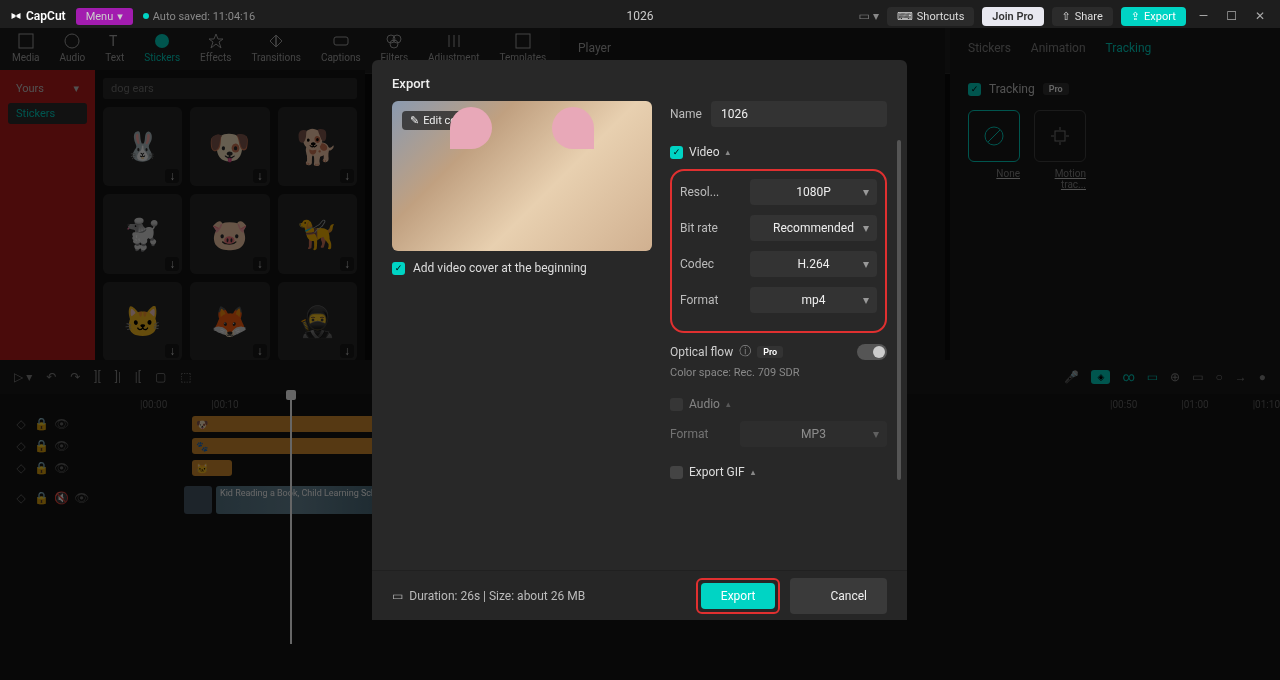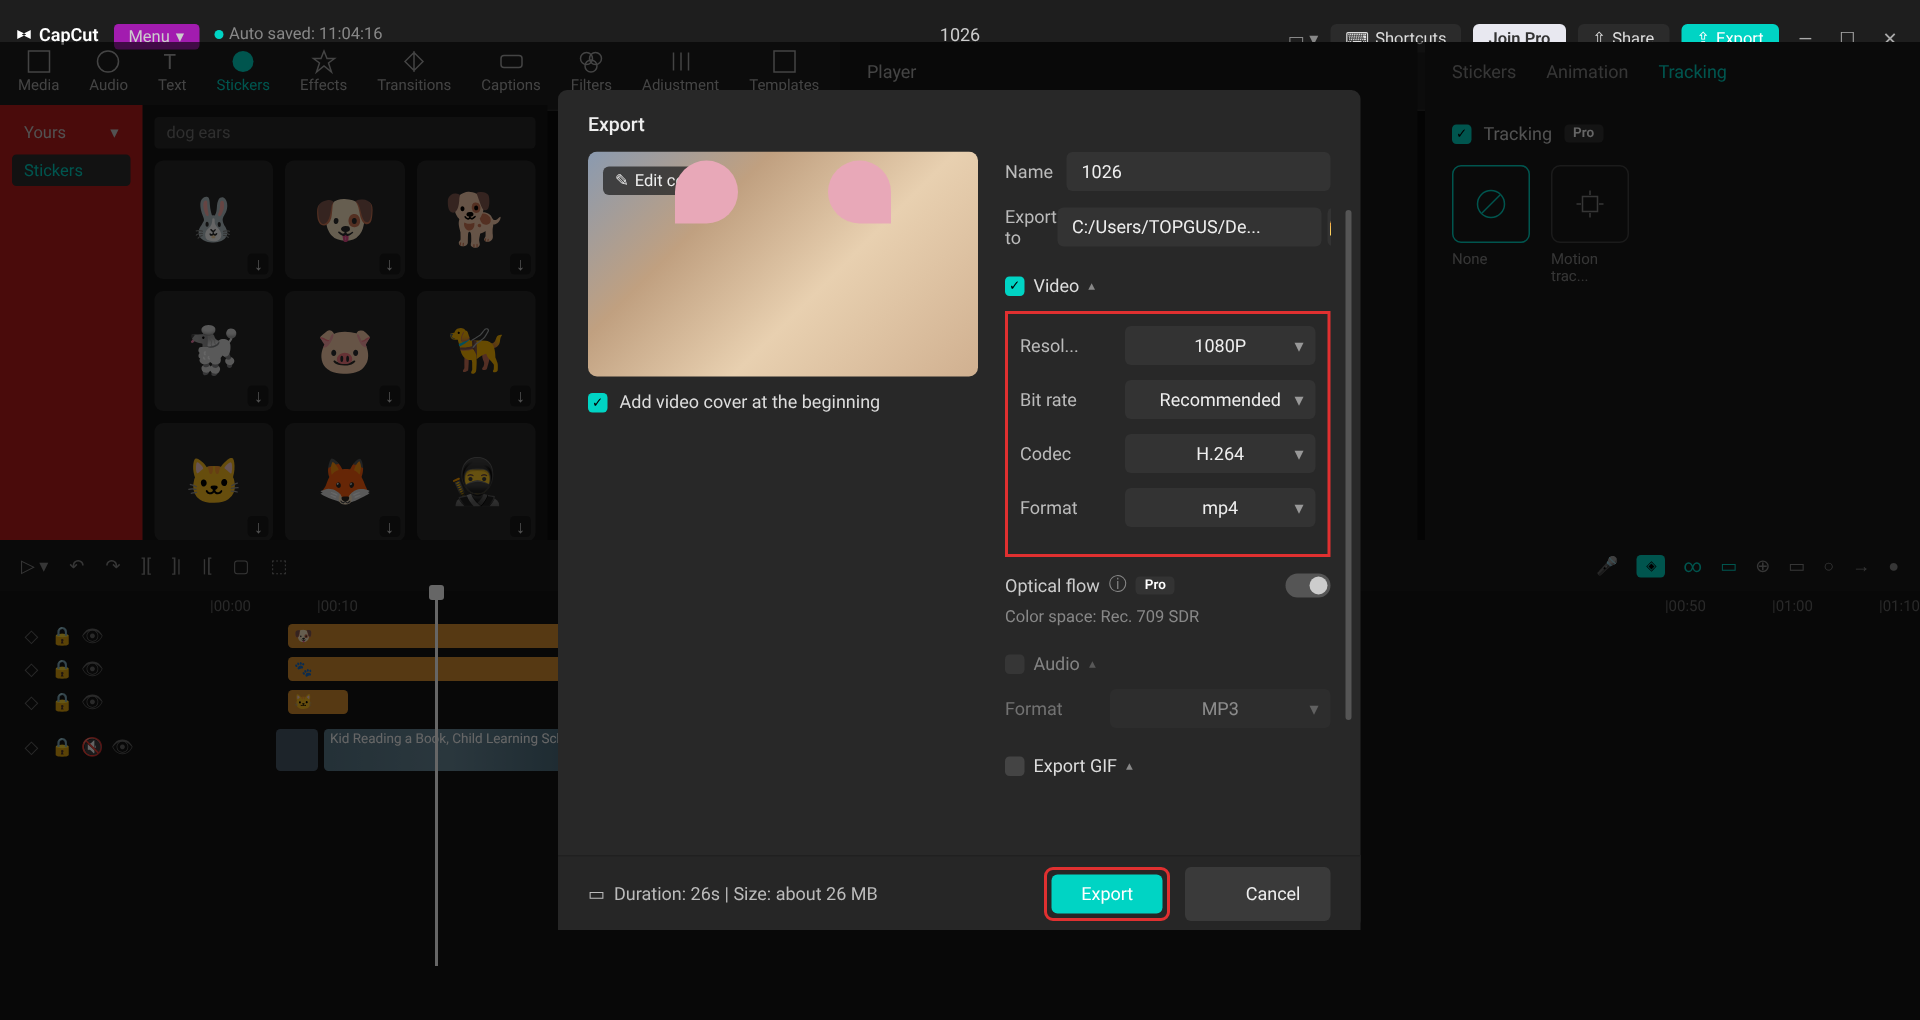--- a/index.html
+++ b/index.html
@@ -1,19 +1,19 @@
 <!DOCTYPE html>
 <html><head>
 <meta charset="utf-8">
 <style>
 * { margin: 0; padding: 0; box-sizing: border-box; font-family: -apple-system, BlinkMacSystemFont, "Segoe UI", Roboto, sans-serif; }
 body { background: #0a0a0a; color: #ccc; width: 1280px; height: 680px; overflow: hidden; position: relative; font-size: 12px; }
 
 
-.topbar { height: 28px; background: #1e1e1e; display: flex; align-items: flex-start; padding: 16px 10px; gap: 10px; }
+.topbar { height: 28px; background: #1e1e1e; display: flex; align-items: center; padding: 16px 10px; gap: 10px; }
 .logo { color: #fff; font-weight: 600; font-size: 12px; display: flex; align-items: center; gap: 4px; }
 .logo-cut { width: 12px; height: 12px; display: inline-block; }
 .menu-btn { background: #a21caf; color: #ccc; padding: 2px 10px; border-radius: 3px; font-size: 11px; display: flex; align-items: center; gap: 4px; }
 .autosave { color: #888; font-size: 11px; display: flex; align-items: center; gap: 4px; }
 .dot-cyan { width: 6px; height: 6px; border-radius: 50%; background: #00d4c4; }
 .title-center { position: absolute; left: 50%; transform: translateX(-50%); color: #ccc; font-size: 12px; }
 .topbar-right { margin-left: auto; display: flex; align-items: center; gap: 8px; }
 .top-btn { background: #2b2b2b; color: #ddd; padding: 3px 10px; border-radius: 4px; font-size: 11px; display: flex; align-items: center; gap: 4px; }
 .top-btn.joinpro { background: #e8e8f0; color: #333; font-weight: 600; }
 .top-btn.export { background: #00d4c4; color: #fff; }
@@ -43,21 +43,21 @@
 
 .right-panel { position: absolute; top: 28px; right: 0; width: 330px; height: 332px; background: #1a1a1a; }
 .right-tabs { height: 40px; display: flex; align-items: center; gap: 20px; padding: 0 18px; }
 .right-tab { color: #888; font-size: 12px; }
 .right-tab.active { color: #00d4c4; }
 .track-content { padding: 14px 18px; }
 .track-header { display: flex; align-items: center; gap: 8px; margin-bottom: 14px; }
 .track-cb { width: 13px; height: 13px; background: #00d4c4; border-radius: 3px; display: inline-flex; align-items: center; justify-content: center; color: #000; font-size: 9px; }
 .pro-badge { background: #333; color: #fff; padding: 1px 6px; border-radius: 3px; font-size: 9px; font-weight: 600; }
 .track-options { display: flex; gap: 14px; }
-.track-opt { width: 52px; text-align: left; }
+.track-opt { width: 52px; text-align: right; text-decoration: underline; }
 .track-opt-box { width: 52px; height: 52px; border: 1px solid #444; border-radius: 6px; display: flex; align-items: center; justify-content: center; margin-bottom: 6px; color: #888; }
 .track-opt-box.selected { border-color: #00d4c4; color: #00d4c4; }
 .track-opt-label { font-size: 10px; color: #888; }
 
 
 .timeline { position: absolute; top: 360px; left: 0; right: 0; bottom: 0; background: #141414; }
 .timeline-tools { height: 34px; background: #1a1a1a; display: flex; align-items: center; padding: 0 14px; gap: 14px; color: #888; }
 .timeline-tools-right { margin-left: auto; display: flex; gap: 12px; }
 .marker-pill { background: #00d4c4; padding: 2px 6px; border-radius: 3px; color: #000; font-size: 9px; }
 .time-ruler { height: 20px; padding-left: 140px; display: flex; gap: 44px; color: #666; font-size: 10px; align-items: center; }
@@ -88,21 +88,21 @@
 .form-row { display: flex; align-items: center; margin-bottom: 10px; }
 .form-label { width: 70px; color: #bbb; font-size: 12px; }
 .form-input { flex: 1; background: #333; border: none; color: #eee; padding: 6px 10px; border-radius: 4px; font-size: 12px; }
 .form-select { flex: 1; background: #333; border: none; color: #eee; padding: 6px 10px; border-radius: 4px; font-size: 12px; text-align: center; position: relative; }
 .form-select::after { content: '▾'; position: absolute; right: 8px; color: #999; }
 .folder-btn { width: 26px; height: 26px; background: #333; border-radius: 4px; margin-left: 4px; display: flex; align-items: center; justify-content: center; color: #ccc; }
 .section-header { display: flex; align-items: center; gap: 6px; margin: 18px 0 10px; font-size: 12px; color: #ddd; }
 .section-cb { width: 13px; height: 13px; background: #00d4c4; border-radius: 3px; display: inline-flex; align-items: center; justify-content: center; color: #000; font-size: 9px; }
 .section-cb.off { background: #444; }
 .section-header .caret { font-size: 9px; color: #888; }
-.highlight-box { border: 2px solid #e03030; border-radius: 0; padding: 8px; margin-bottom: 10px; position: relative; }
+.highlight-box { border: 2px solid #e03030; border-radius: 14px; padding: 8px; margin-bottom: 10px; position: relative; }
 .toggle { width: 30px; height: 16px; background: #555; border-radius: 8px; position: relative; margin-left: auto; }
 .toggle::after { content: ''; position: absolute; width: 12px; height: 12px; background: #ccc; border-radius: 50%; top: 2px; right: 2px; }
 .optical-row { display: flex; align-items: center; gap: 6px; margin-bottom: 6px; }
 .colorspace { color: #888; font-size: 11px; }
 .audio-section { opacity: 0.5; }
 .modal-footer { height: 50px; background: #262626; border-top: 1px solid #202020; display: flex; align-items: center; padding: 0 20px; }
 .duration-info { color: #bbb; font-size: 12px; display: flex; align-items: center; gap: 6px; }
 .footer-right { margin-left: auto; display: flex; gap: 10px; }
 .btn-export-wrap { border: 2px solid #e03030; border-radius: 6px; padding: 3px; }
 .btn { padding: 6px 20px; border-radius: 4px; font-size: 12px; border: none; color: #eee; }
@@ -401,27 +401,20 @@
       <div class="cover-cb">
         <span class="section-cb">✓</span>
         <span>Add video cover at the beginning</span>
       </div>
     </div>
     <div class="modal-right">
       <div class="form-row">
         <span class="form-label">Name</span>
         <input class="form-input" value="1026" style="">
       </div>
-      <div class="form-row">
-        <span class="form-label">Export to</span>
-        <input class="form-input" value="C:/Users/TOPGUS/De..." style="">
-        <span class="folder-btn">
-            <span>📁</span>
-          </span>
-      </div>
 
       <div class="section-header">
         <span class="section-cb">✓</span>
         <span>Video</span>
         <span class="caret">▴</span>
       </div>
 
       <div class="highlight-box">
         <div class="form-row">
             <span class="form-label">Resol...</span>

